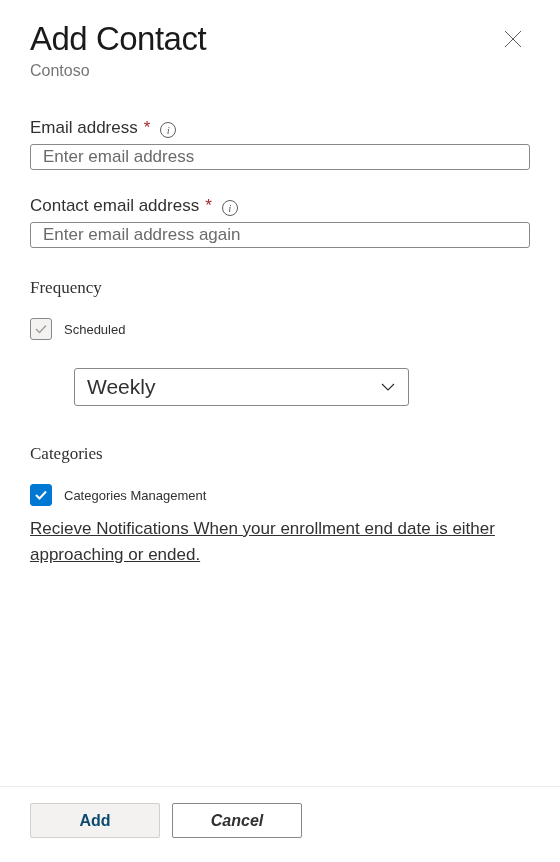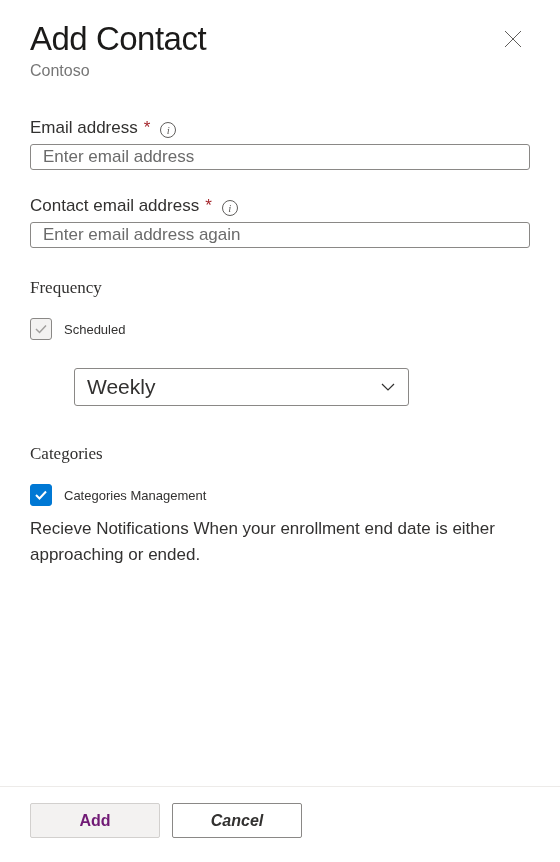--- a/index.html
+++ b/index.html
@@ -139,40 +139,41 @@
       justify-content: space-between;
       cursor: pointer;
     }
     .chevron { color: #323130; }
     .description {
       font-size: 17px;
       color: #323130;
       margin-top: 10px;
       line-height: 1.5;
       padding-right: 10px;
+      text-decoration: underline;
     }
     .footer {
       border-top: 1px solid #edebe9;
       padding: 16px 30px 24px;
       display: flex;
       gap: 12px;
     }
     .btn {
       min-width: 130px;
       height: 35px;
       font-size: 16px;
       border-radius: 2px;
       cursor: pointer;
       font-family: inherit;
       font-weight: 600;
     }
     .btn-primary-disabled {
       background: #f3f2f1;
       border: 1px solid #d2d0ce;
-      color: #701a75;
+      color: #0c4a6e;
       cursor: not-allowed;
     }
     .btn-secondary {
       background: #fff;
       border: 1px solid #8a8886;
       color: #323130;
       font-style: italic;
     }
   </style>
 </head>

